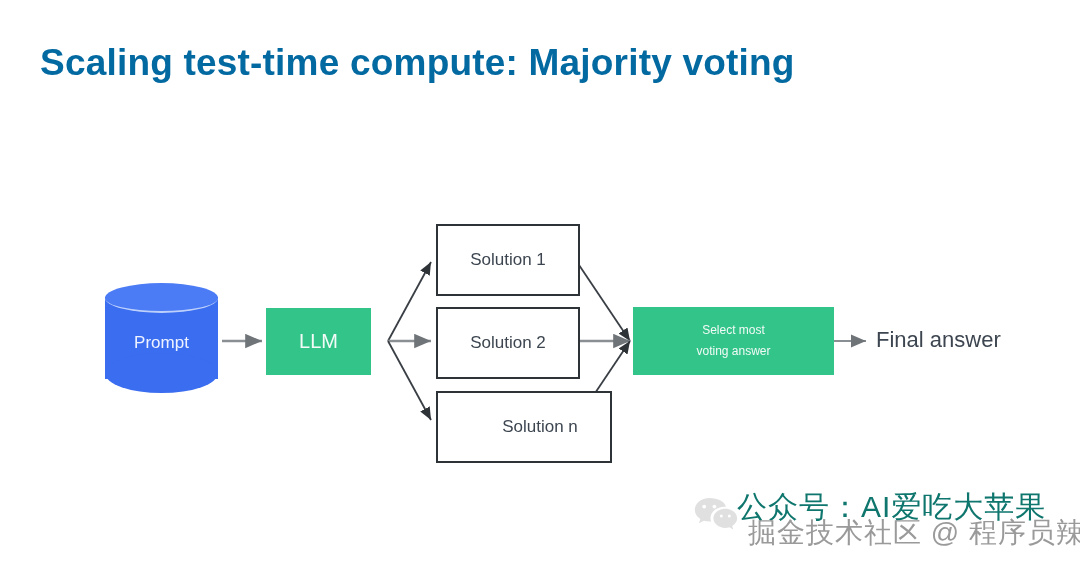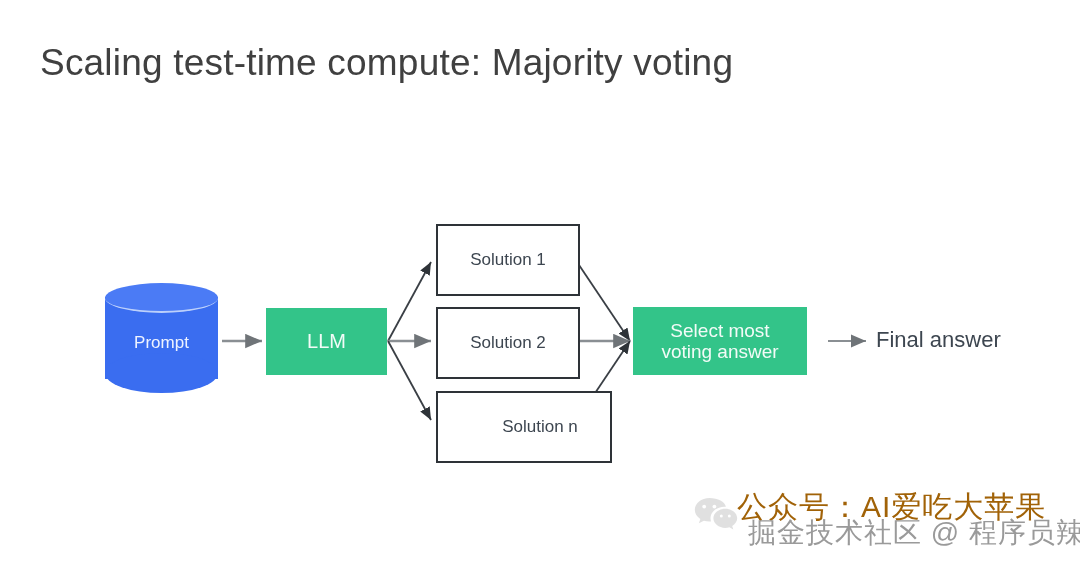--- a/index.html
+++ b/index.html
@@ -16,23 +16,23 @@
     color: #2b3440;
   }
 
   
   #slide-title {
     position: absolute;
     left: 40px;
     top: 40px;
     font-size: 37px;
     line-height: 46px;
-    font-weight: 400;
+    font-weight: 700;
     letter-spacing: 0.2px;
-    color: #404040;
+    color: #0369a1;
     white-space: nowrap;
     text-align: center;
   }
 
   
   #diagram {
     position: absolute;
     left: 0;
     top: 0;
     width: 1080px;
@@ -103,30 +103,30 @@
     background: #33c489;
     display: flex;
     align-items: center;
     justify-content: center;
     text-align: center;
     color: #f2fbf7;
   }
   #llm-node {
     left: 266px;
     top: 308px;
-    width: 121px;
+    width: 105px;
     height: 67px;
     font-size: 20px;
   }
   #select-node {
     left: 633px;
     top: 307px;
-    width: 174px;
+    width: 201px;
     height: 68px;
-    font-size: 19px;
+    font-size: 12px;
     line-height: 21px;
   }
 
   
   .solution-box {
     position: absolute;
     width: 140px;
     height: 68px;
     border: 2px solid #2e3338;
     border-radius: 0;
@@ -159,21 +159,21 @@
     width: 46px;
     height: 36px;
     opacity: 0.30;
   }
   #watermark-gray {
     position: absolute;
     left: 737px;
     top: 488px;
     font-size: 30px;
     line-height: 38px;
-    color: #a16207;
+    color: #0f766e;
     white-space: nowrap;
     letter-spacing: 1px;
   }
   #watermark-dark {
     position: absolute;
     left: 748px;
     top: 515px;
     font-size: 28px;
     line-height: 36px;
     color: #9a9a9a;

